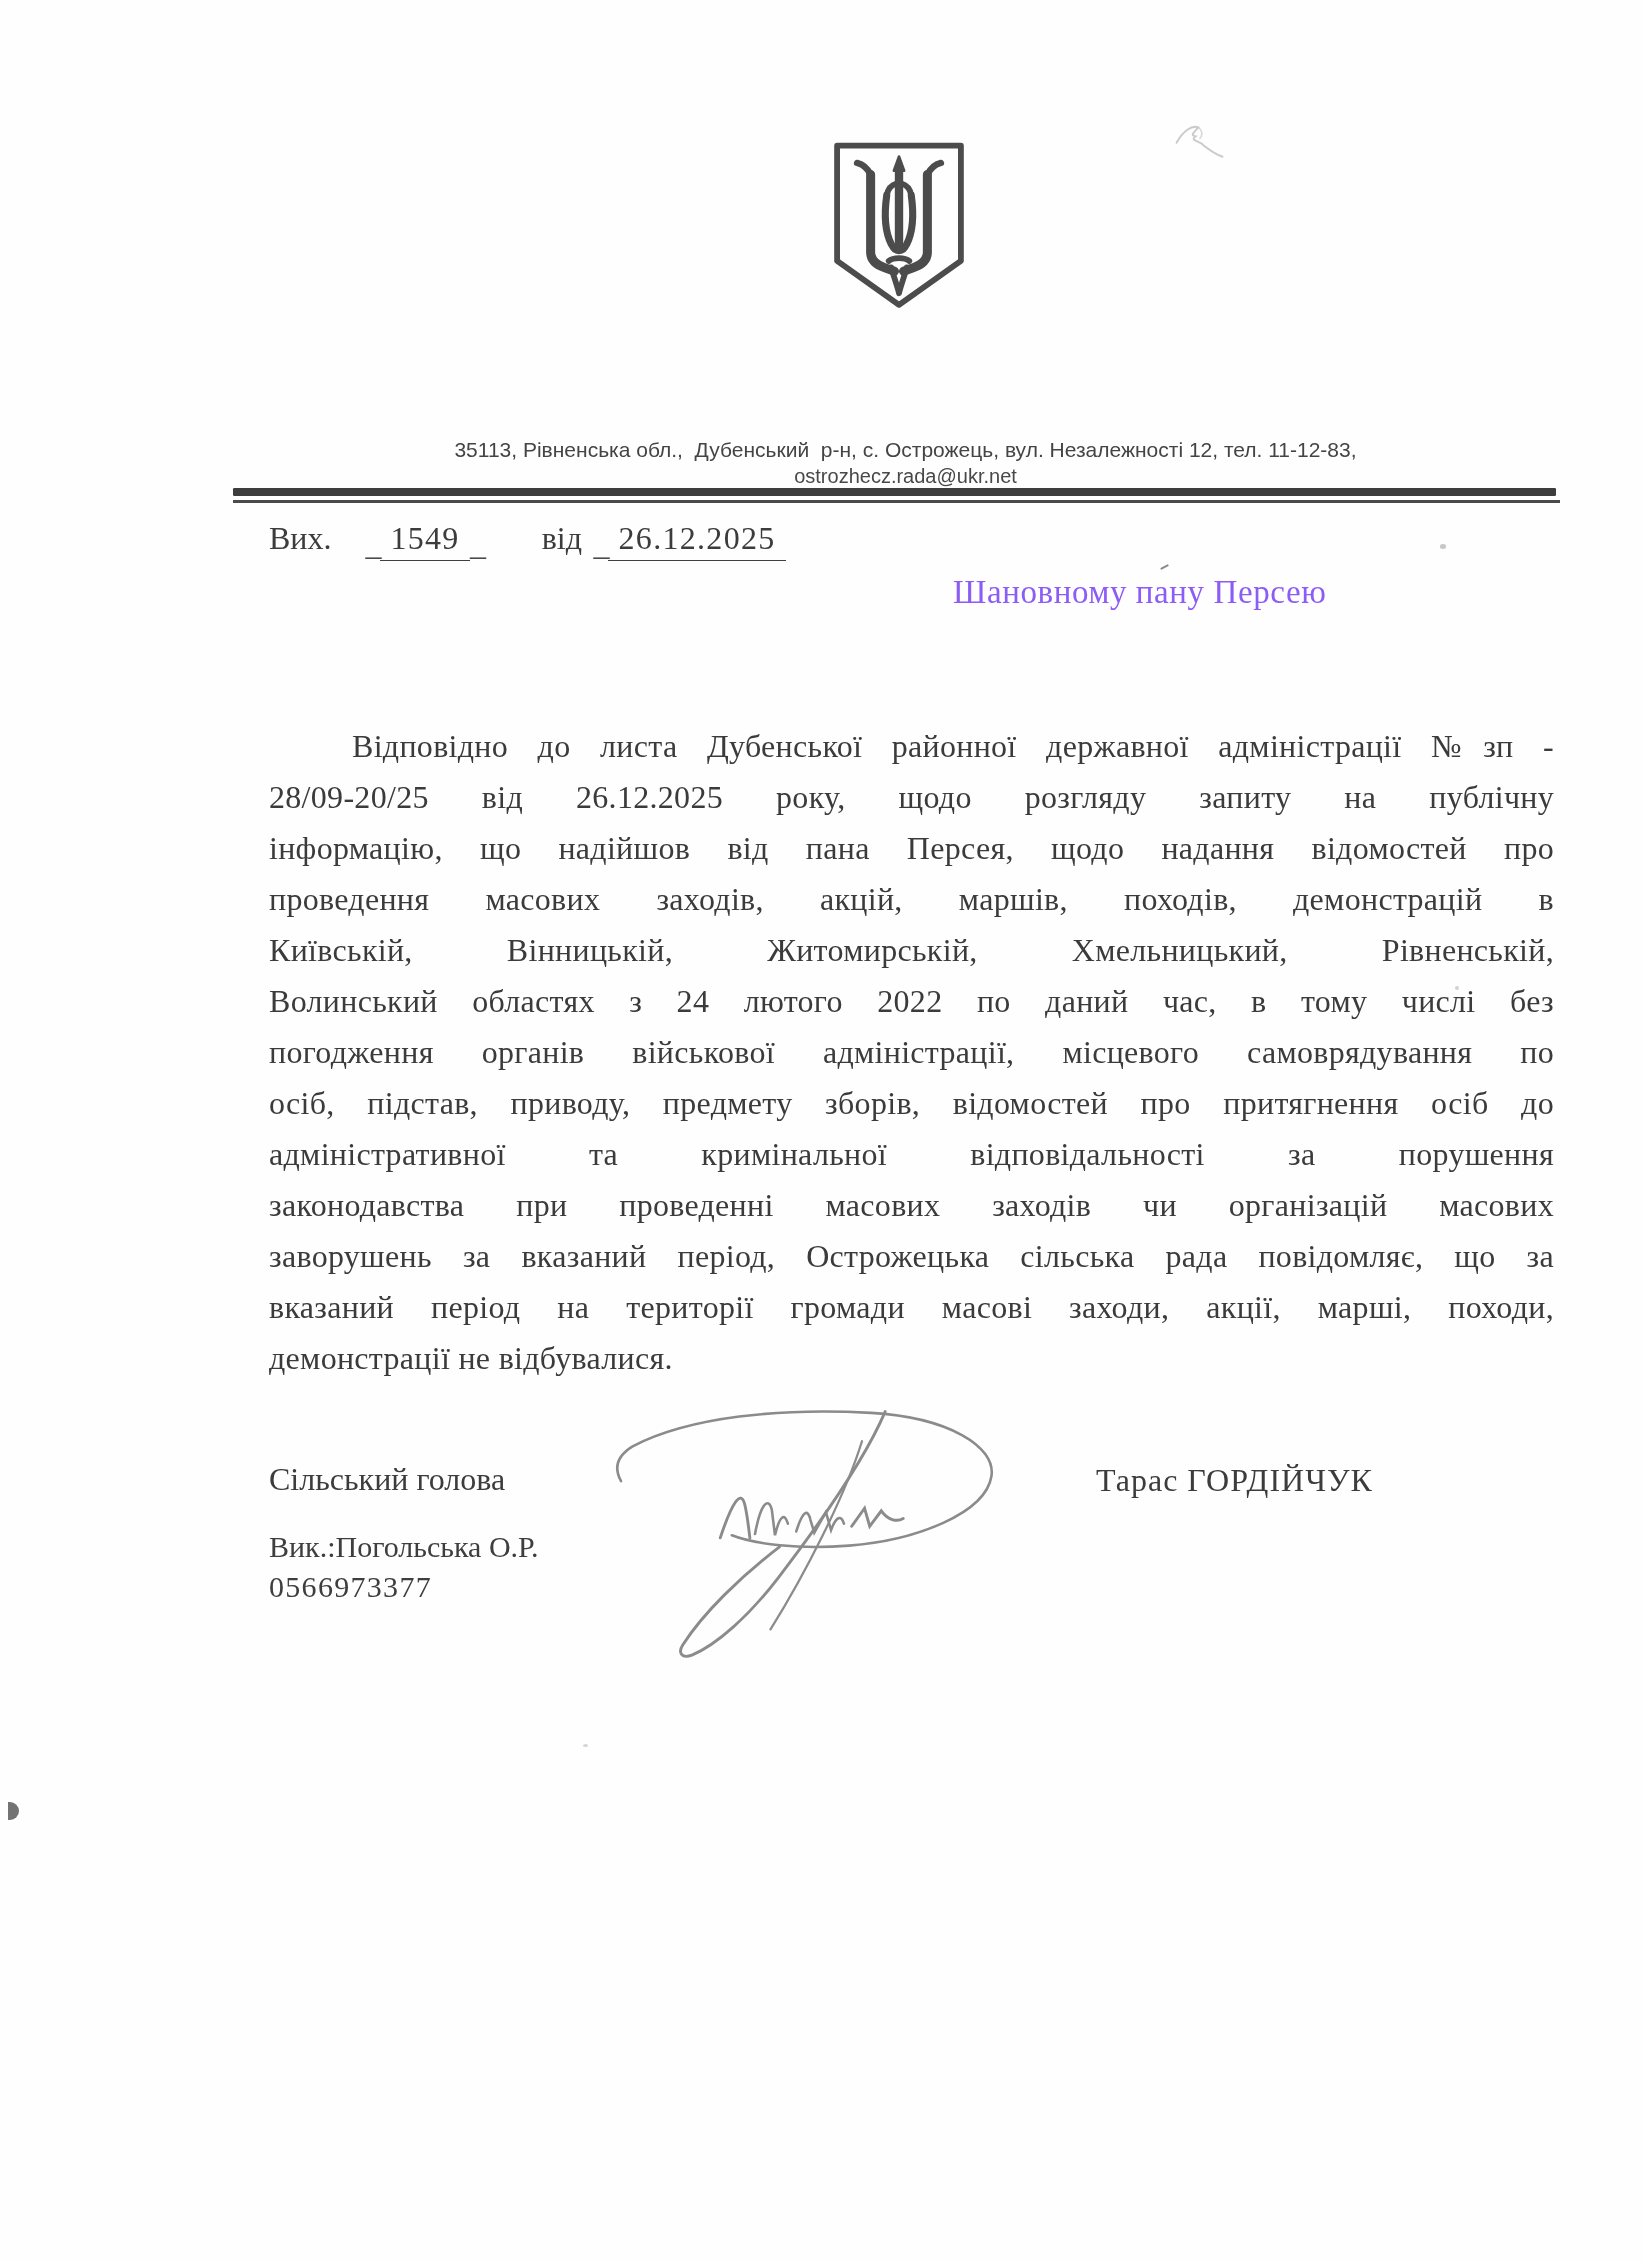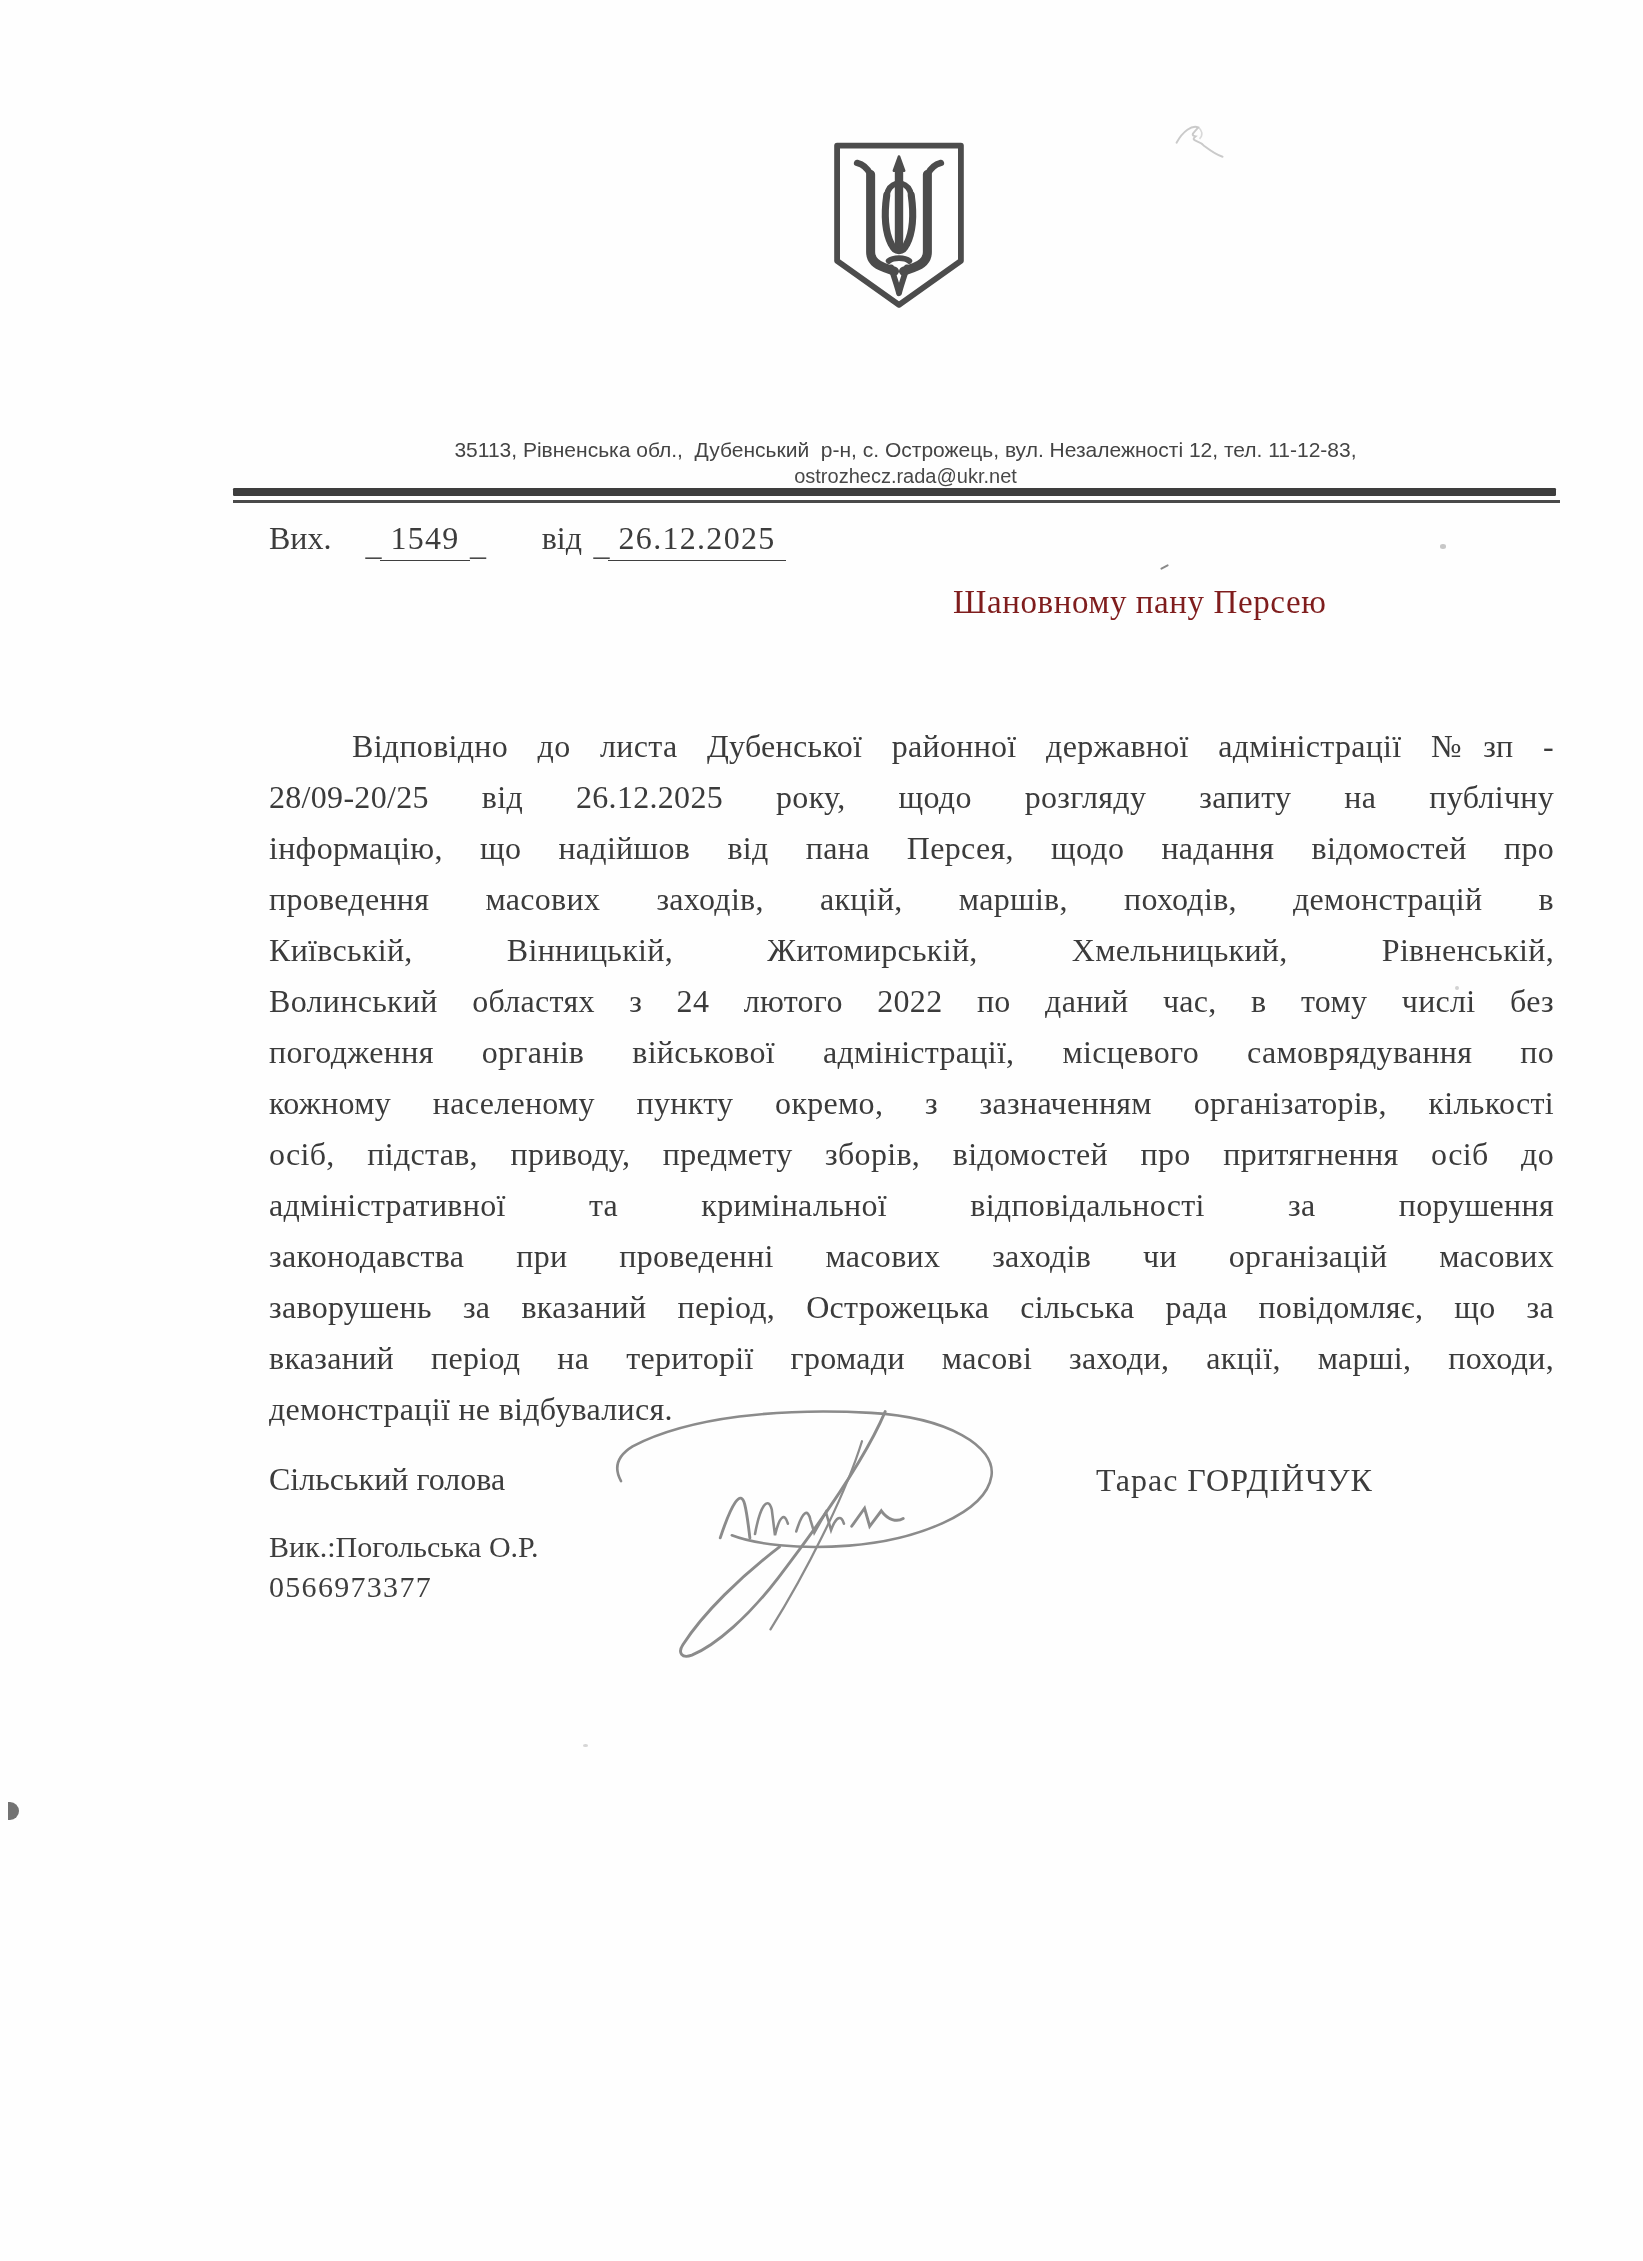--- a/index.html
+++ b/index.html
@@ -99,23 +99,22 @@
     display: inline-block;
     border-bottom: 1.9px solid #3f3f3f;
     padding: 0 10.3px 2.6px 10.3px;
     letter-spacing: 1.3px;
   }
   .recipient {
     position: absolute;
     left: 953px;
     top: 574px;
     font-size: 33px;
-    color: #7f1d1d;
+    color: #8b5cf6;
     letter-spacing: 0.6px;
-    margin-top: 10px;
   }
   .accent-speck {
     position: absolute;
     left: 1160px;
     top: 566px;
     width: 9px;
     height: 1.9px;
     background: #8a8a8a;
     transform: rotate(-28deg);
     border-radius: 1.3px;
@@ -269,21 +268,20 @@
   <div class="accent-speck"></div>
 
   <div class="body-text">
     <div class="bline indent">Відповідно до листа Дубенської районної державної адміністрації №зп -</div>
     <div class="bline">28/09-20/25 від 26.12.2025 року, щодо розгляду запиту на публічну</div>
     <div class="bline">інформацію, що надійшов від пана Персея, щодо надання відомостей про</div>
     <div class="bline">проведення масових заходів, акцій, маршів, походів, демонстрацій в</div>
     <div class="bline">Київській, Вінницькій, Житомирській, Хмельницький, Рівненській,</div>
     <div class="bline">Волинський областях з 24 лютого 2022 по даний час, в тому числі без</div>
     <div class="bline">погодження органів військової адміністрації, місцевого самоврядування по</div>
-    <div class="bline">кожному населеному пункту окремо, з зазначенням організаторів, кількості</div>
     <div class="bline">осіб, підстав, приводу, предмету зборів, відомостей про притягнення осіб до</div>
     <div class="bline">адміністративної та кримінальної відповідальності за порушення</div>
     <div class="bline">законодавства при проведенні масових заходів чи організацій масових</div>
     <div class="bline">заворушень за вказаний період, Острожецька сільська рада повідомляє, що за</div>
     <div class="bline">вказаний період на території громади масові заходи, акції, марші, походи,</div>
     <div class="bline last">демонстрації не відбувалися.</div>
   </div>
 
   <div class="sig-pos">Сільський голова</div>
 

